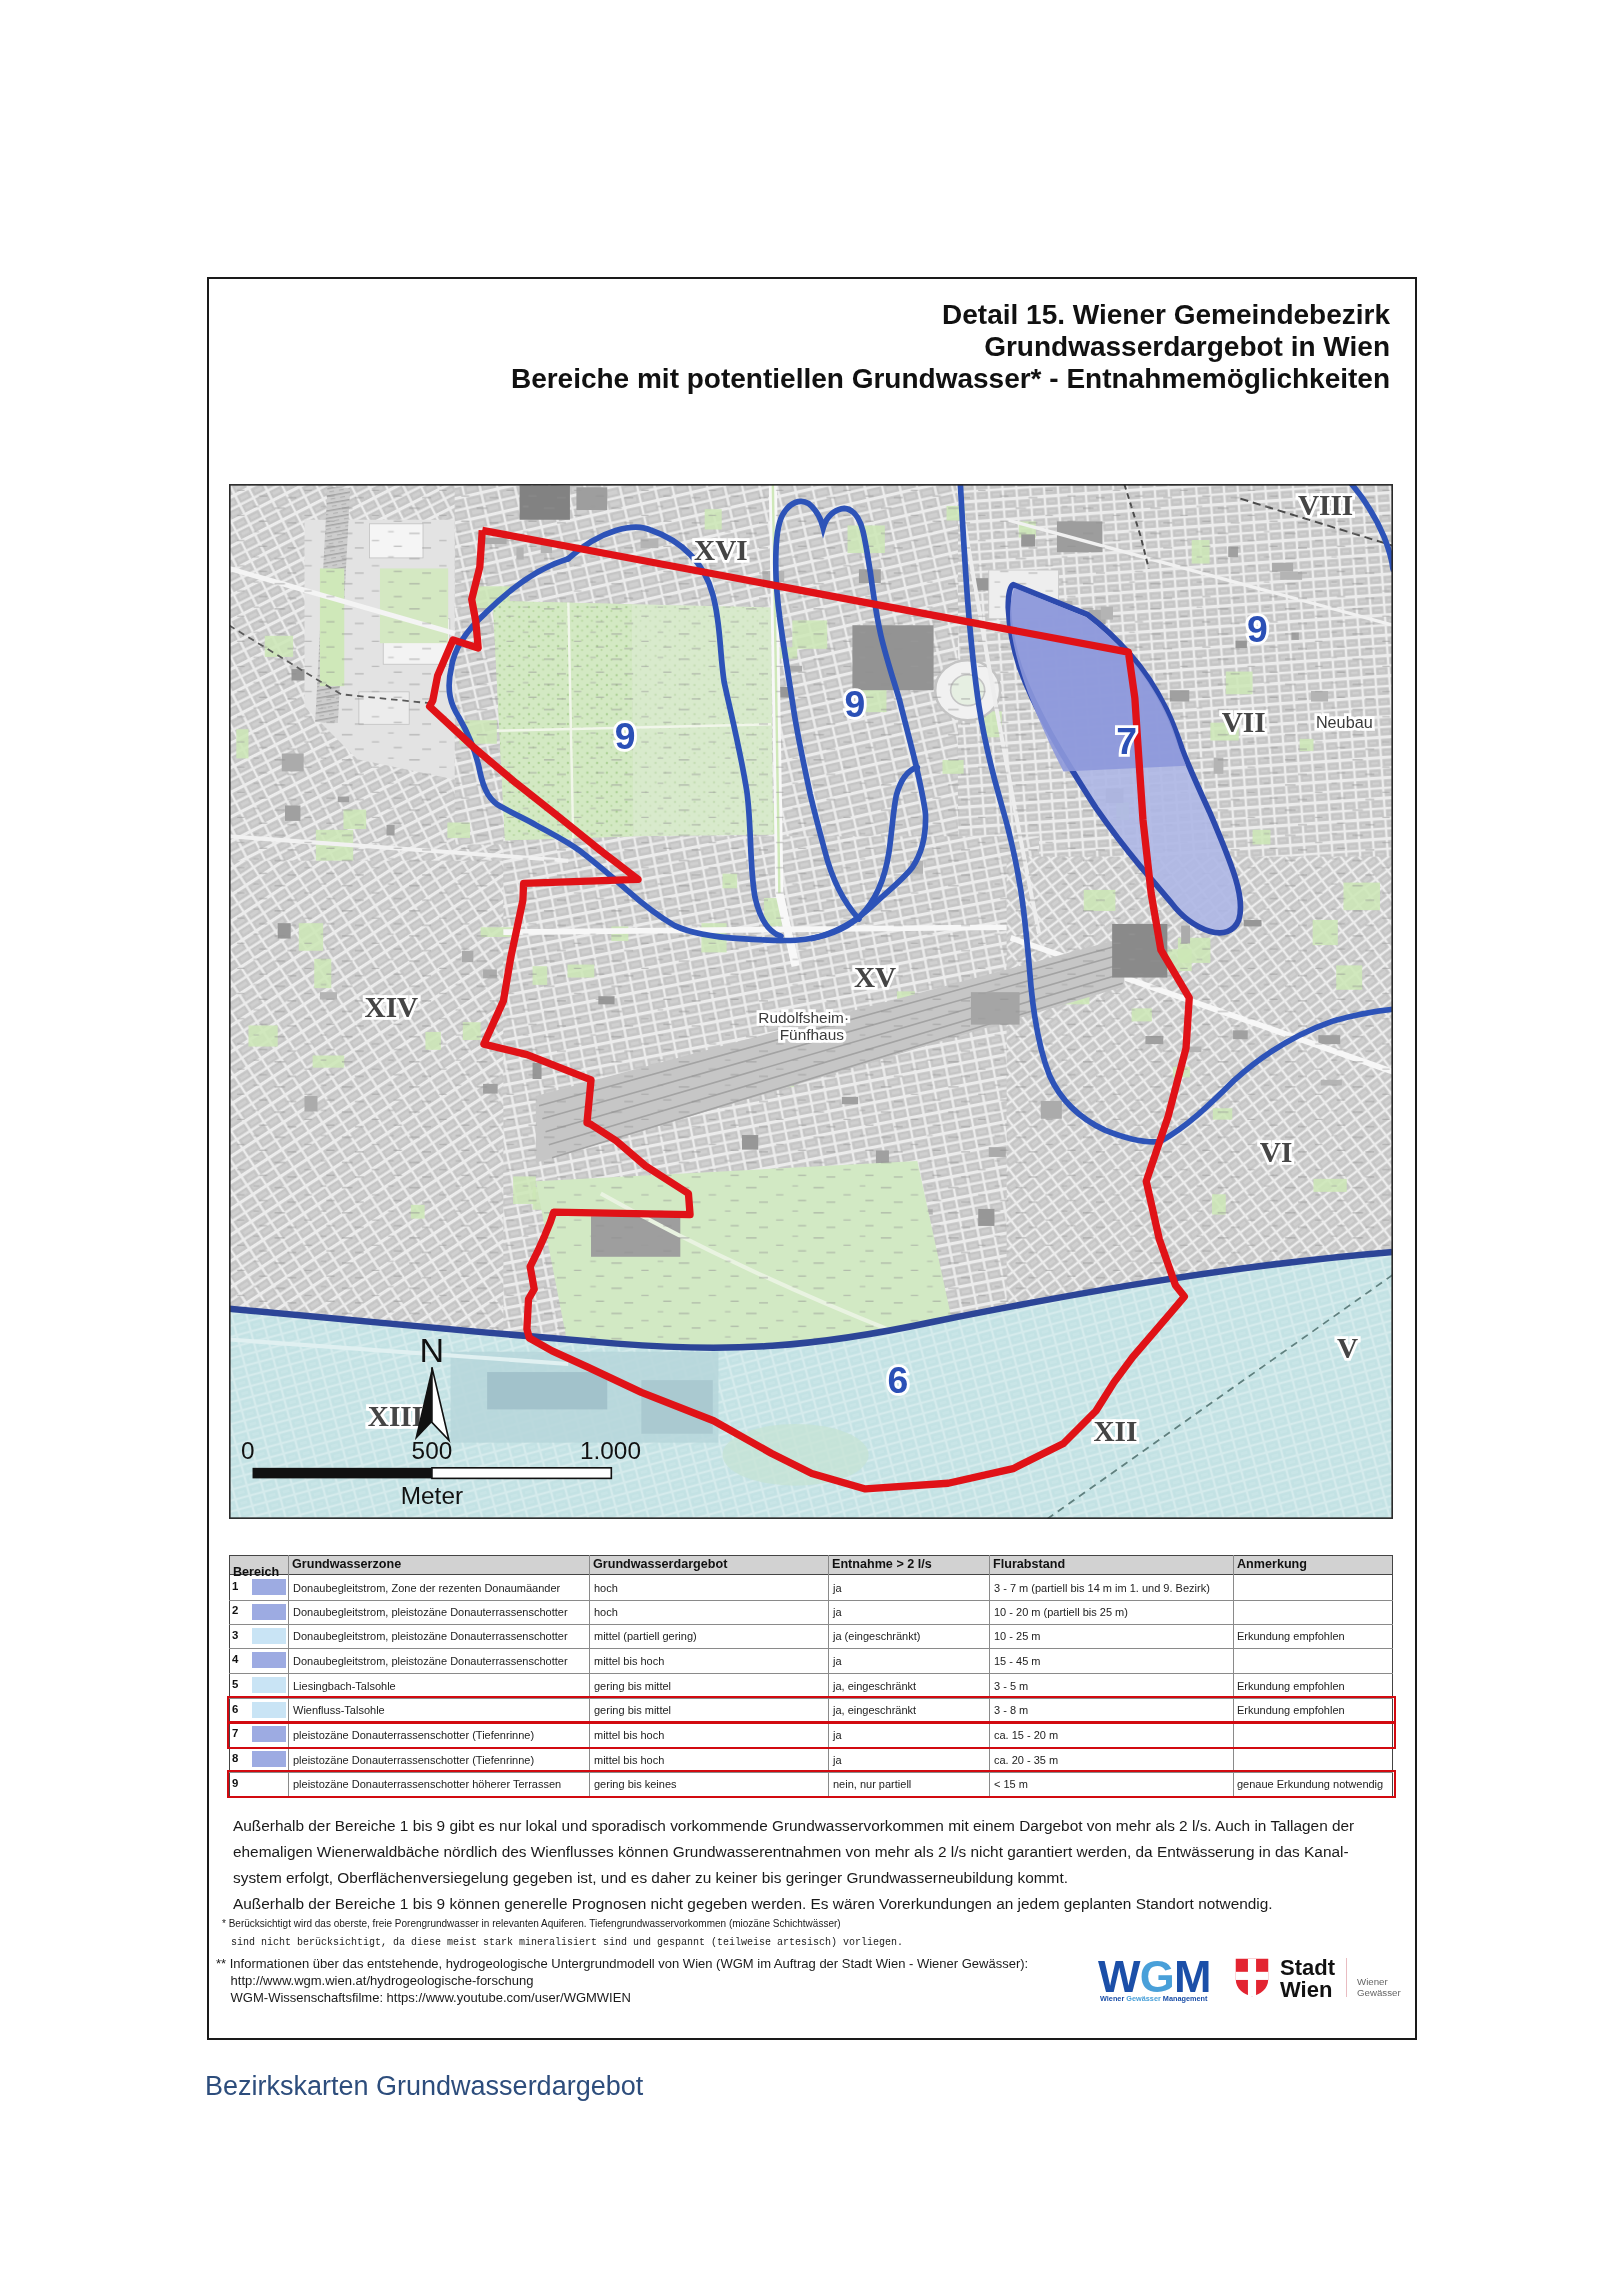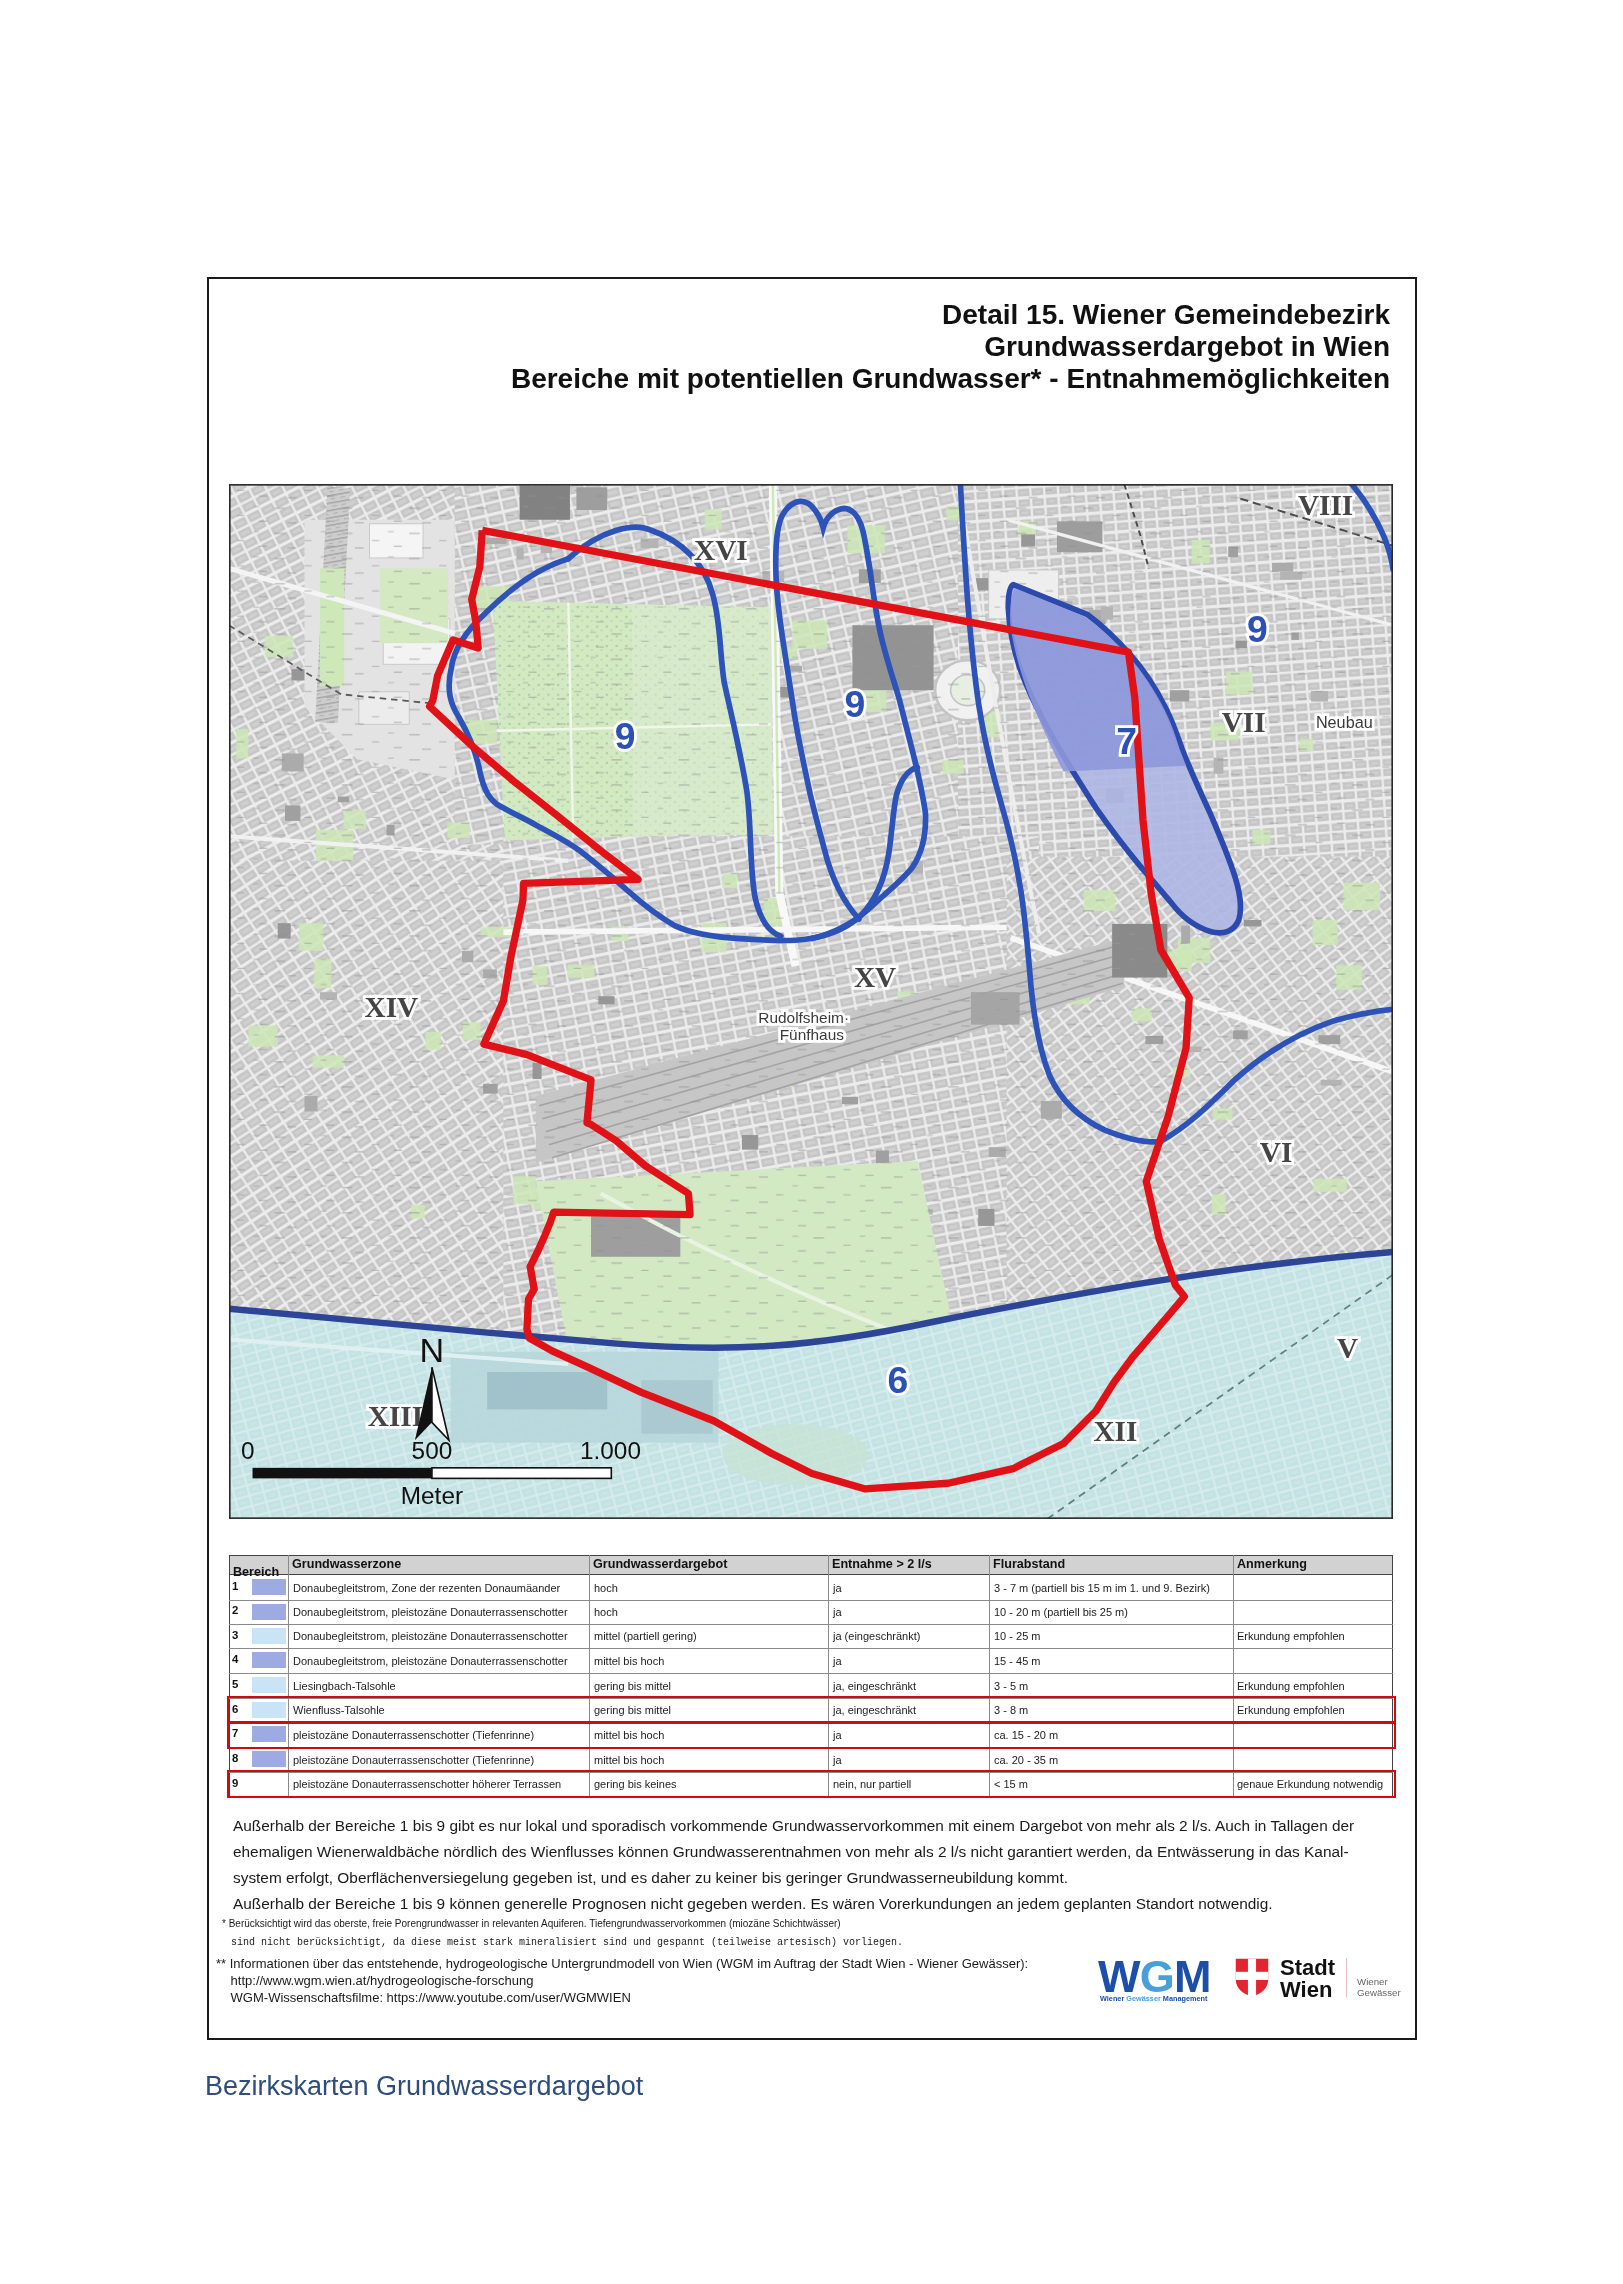--- a/index.html
+++ b/index.html
@@ -348,21 +348,21 @@
 <div style="position:absolute;left:292px;top:1557px;font:bold 12.6px 'Liberation Sans';color:#111;">Grundwasserzone</div>
 <div style="position:absolute;left:593px;top:1557px;font:bold 12.6px 'Liberation Sans';color:#111;">Grundwasserdargebot</div>
 <div style="position:absolute;left:832px;top:1557px;font:bold 12.6px 'Liberation Sans';color:#111;">Entnahme &gt; 2 l/s</div>
 <div style="position:absolute;left:993px;top:1557px;font:bold 12.6px 'Liberation Sans';color:#111;">Flurabstand</div>
 <div style="position:absolute;left:1237px;top:1557px;font:bold 12.6px 'Liberation Sans';color:#111;">Anmerkung</div>
 <div style="position:absolute;left:232px;top:1580px;font:bold 11.4px 'Liberation Sans';color:#111;">1</div>
 <div style="position:absolute;left:252px;top:1579px;width:34px;height:16px;background:#9dabe2;"></div>
 <div style="position:absolute;left:293px;top:1582px;font:11px 'Liberation Sans';color:#222;white-space:nowrap;">Donaubegleitstrom, Zone der rezenten Donaumäander</div>
 <div style="position:absolute;left:594px;top:1582px;font:11px 'Liberation Sans';color:#222;white-space:nowrap;">hoch</div>
 <div style="position:absolute;left:833px;top:1582px;font:11px 'Liberation Sans';color:#222;white-space:nowrap;">ja</div>
-<div style="position:absolute;left:994px;top:1582px;font:11px 'Liberation Sans';color:#222;white-space:nowrap;">3 - 7 m  (partiell bis 15 m im 1. und 9. Bezirk)</div>
+<div style="position:absolute;left:994px;top:1582px;font:11px 'Liberation Sans';color:#222;white-space:nowrap;">3 - 7 m  (partiell bis 14 m im 1. und 9. Bezirk)</div>
 <div style="position:absolute;left:232px;top:1604px;font:bold 11.4px 'Liberation Sans';color:#111;">2</div>
 <div style="position:absolute;left:252px;top:1604px;width:34px;height:16px;background:#9dabe2;"></div>
 <div style="position:absolute;left:293px;top:1606px;font:11px 'Liberation Sans';color:#222;white-space:nowrap;">Donaubegleitstrom, pleistozäne Donauterrassenschotter</div>
 <div style="position:absolute;left:594px;top:1606px;font:11px 'Liberation Sans';color:#222;white-space:nowrap;">hoch</div>
 <div style="position:absolute;left:833px;top:1606px;font:11px 'Liberation Sans';color:#222;white-space:nowrap;">ja</div>
 <div style="position:absolute;left:994px;top:1606px;font:11px 'Liberation Sans';color:#222;white-space:nowrap;">10 - 20 m (partiell bis 25 m)</div>
 <div style="position:absolute;left:232px;top:1629px;font:bold 11.4px 'Liberation Sans';color:#111;">3</div>
 <div style="position:absolute;left:252px;top:1628px;width:34px;height:16px;background:#c9e4f5;"></div>
 <div style="position:absolute;left:293px;top:1630px;font:11px 'Liberation Sans';color:#222;white-space:nowrap;">Donaubegleitstrom, pleistozäne Donauterrassenschotter</div>
 <div style="position:absolute;left:594px;top:1630px;font:11px 'Liberation Sans';color:#222;white-space:nowrap;">mittel  (partiell gering)</div>

